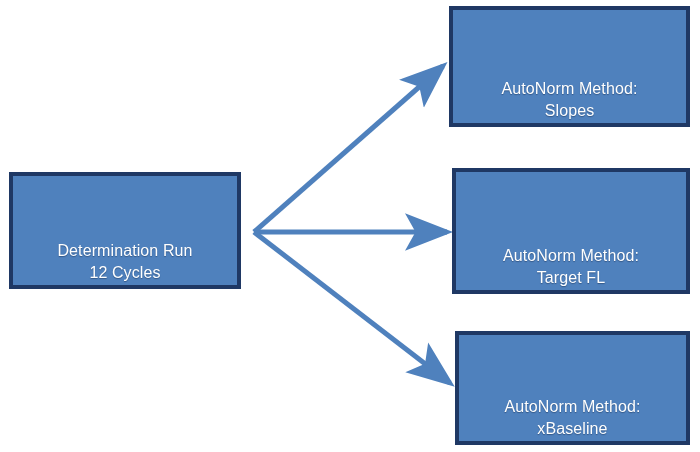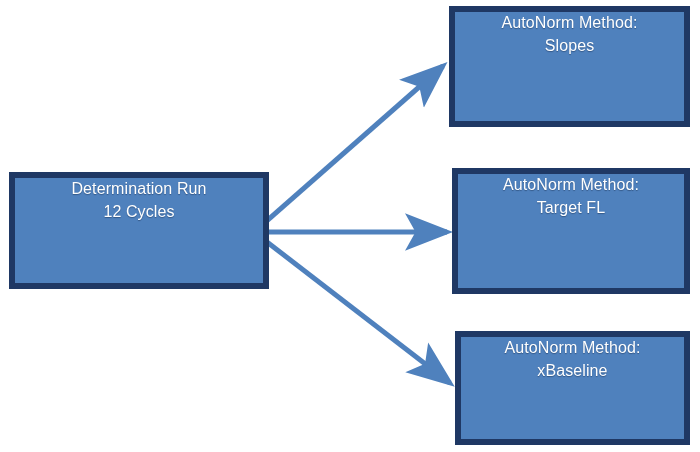--- a/index.html
+++ b/index.html
@@ -21,40 +21,40 @@
     position: absolute;
     left: 0;
     top: 0;
     width: 700px;
     height: 452px;
   }
   .node {
     position: absolute;
     box-sizing: border-box;
     background: #4F81BD;
-    border: 6px solid #0c4a6e;
+    border: 4px solid #0c4a6e;
     display: flex;
-    align-items: flex-start;
+    align-items: flex-end;
     justify-content: center;
     z-index: 2;
   }
   .node-label {
     color: #FFFFFF;
     font-size: 16px;
     line-height: 1.42;
     text-align: center;
     white-space: pre-line;
     letter-spacing: 0.1px;
     text-shadow: 0 1px 1px rgba(20,40,70,0.45);
     font-weight: 400;
   }
   #node-source {
     left: 9px;
     top: 172px;
-    width: 260px;
+    width: 232px;
     height: 117px;
   }
   #node-slopes {
     left: 449px;
     top: 6px;
     width: 241px;
     height: 121px;
   }
   #node-target-fl {
     left: 452px;

